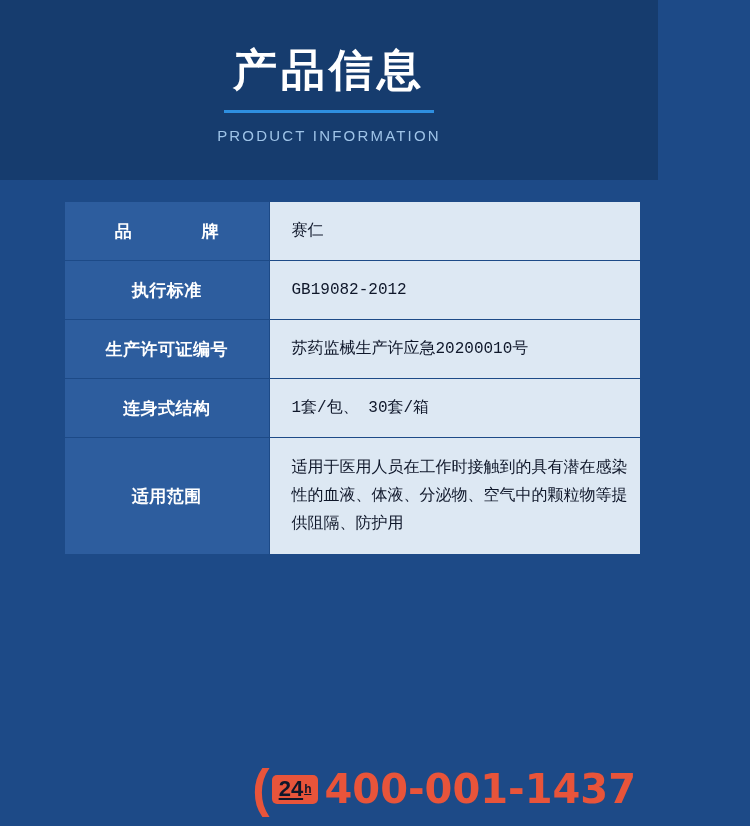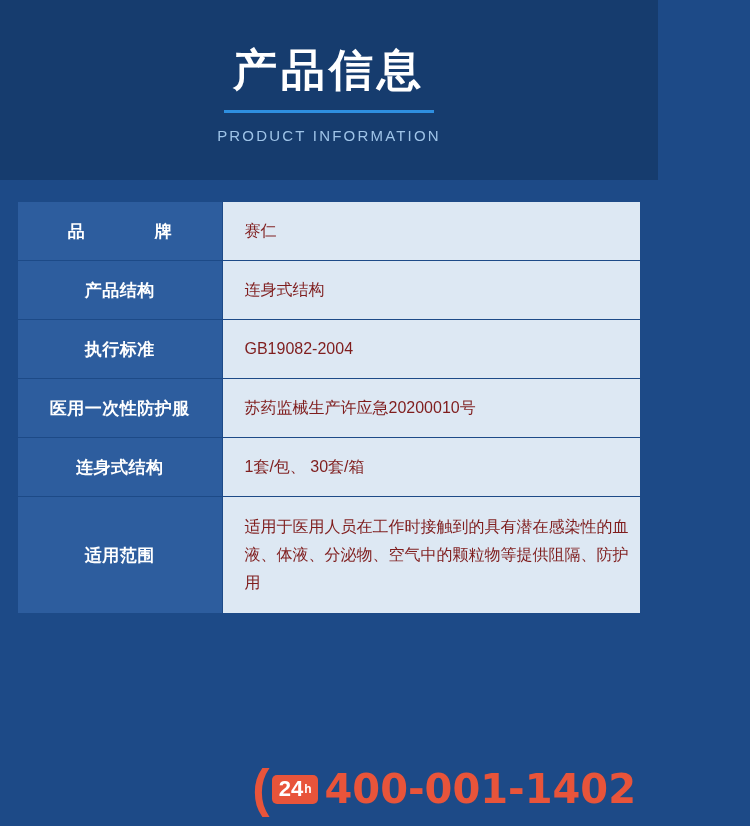--- a/index.html
+++ b/index.html
@@ -42,20 +42,21 @@
   }
   .header-sub {
     color: #9fc4e8;
     font-size: 15px;
     letter-spacing: 2.2px;
   }
 
   
   .table-wrap {
     padding: 22px 18px 0 18px;
+    margin-left: 47px;
   }
   table.spec {
     width: 100%;
     border-collapse: collapse;
     table-layout: fixed;
   }
   table.spec tr { }
   table.spec td {
     vertical-align: middle;
     border-bottom: 1px solid #1d4a87;
@@ -69,24 +70,25 @@
     color: #ffffff;
     font-size: 17px;
     font-weight: bold;
     text-align: center;
     padding: 15px 6px;
     border-right: 1px solid #1d4a87;
     letter-spacing: 0.5px;
   }
   td.value {
     background: #dde8f3;
-    color: #7f1d1d;
+    color: #0f172a;
     font-size: 16px;
     padding: 15px 0 15px 22px;
     line-height: 1.75;
+    font-family: Liberation Mono, monospace;
   }
   tr.tall td.label { padding: 22px 6px; }
   tr.tall td.value { padding-top: 16px; padding-bottom: 16px; }
 
   .label-spaced {
     display: inline-block;
     letter-spacing: 12px;
     text-indent: 12px;
   }
 
@@ -108,28 +110,29 @@
   }
   .hotline-bracket {
     color: #e8543a;
     font-size: 52px;
     font-weight: bold;
     line-height: 0.8;
     margin-right: 2px;
   }
   .badge-box {
     background: #e8543a;
-    color: #ffffff;
+    color: #0f172a;
     border-radius: 5px;
     padding: 3px 7px 4px 7px;
     font-size: 22px;
     font-weight: bold;
     line-height: 1;
     display: flex;
     align-items: center;
+    text-decoration: underline;
   }
   .badge-box .h { font-size: 12px; margin-left: 1px; }
   .hotline-number {
     color: #e8543a;
     font-size: 40px;
     font-weight: bold;
     letter-spacing: 0px;
     margin-left: 6px;
     font-family: "DejaVu Sans", sans-serif;
   }
@@ -146,29 +149,25 @@
   </div>
 
   <div class="table-wrap">
     <table class="spec">
       <tbody id="spec-body">
           <tr>
             <td class="label"><span class="label-spaced">品　　牌</span></td>
             <td class="value">赛仁</td>
           </tr>
           <tr>
-            <td class="label"><span>产品结构</span></td>
-            <td class="value">连身式结构</td>
+            <td class="label"><span>执行标准</span></td>
+            <td class="value">GB19082-2012</td>
           </tr>
           <tr>
-            <td class="label"><span>执行标准</span></td>
-            <td class="value">GB19082-2004</td>
-          </tr>
-          <tr>
-            <td class="label"><span>医用一次性防护服</span></td>
+            <td class="label"><span>生产许可证编号</span></td>
             <td class="value">苏药监械生产许应急20200010号</td>
           </tr>
           <tr>
             <td class="label"><span>连身式结构</span></td>
             <td class="value">1套/包、 30套/箱</td>
           </tr>
           <tr class="tall">
             <td class="label"><span>适用范围</span></td>
             <td class="value">适用于医用人员在工作时接触到的具有潜在感染性的血液、体液、分泌物、空气中的颗粒物等提供阻隔、防护用</td>
           </tr>
@@ -176,17 +175,17 @@
     </table>
   </div>
 
   <div class="footer">
     <div class="hotline">
       <div class="hotline-bracket">(</div>
       <div class="badge-box">
         <span>24</span>
           <span class="h">h</span>
       </div>
-      <div class="hotline-number">400-001-1402</div>
+      <div class="hotline-number">400-001-1437</div>
     </div>
   </div>
 
 </div>
 
 </body></html>

